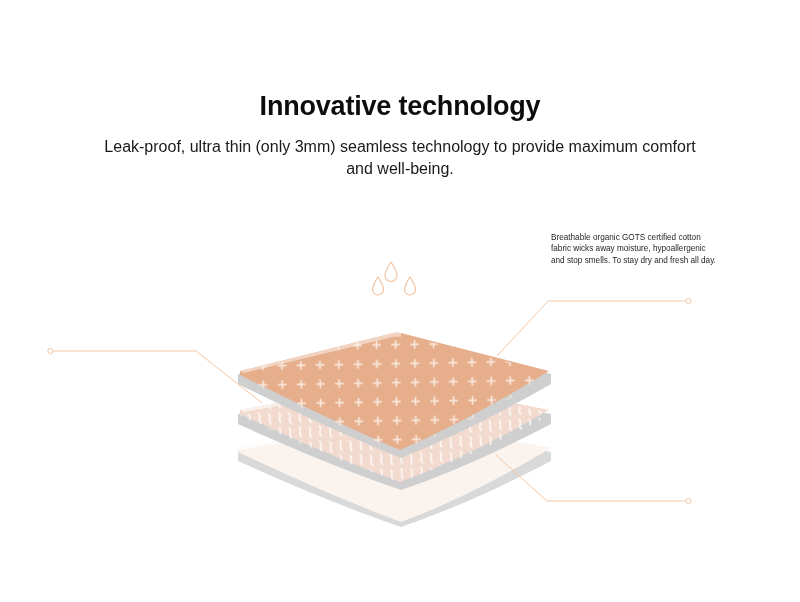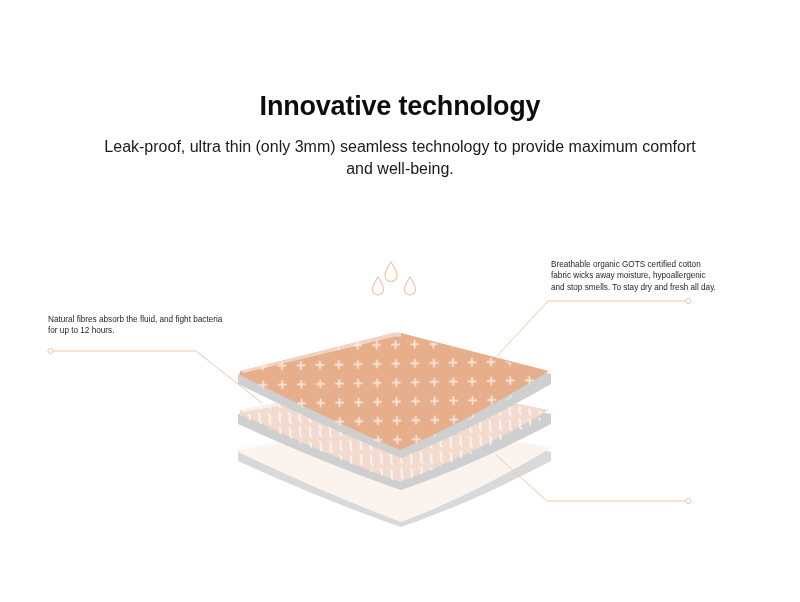--- a/index.html
+++ b/index.html
@@ -51,21 +51,21 @@
 
   .annotation {
     position: absolute;
     font-size: 8.2px;
     line-height: 11.4px;
     color: #1f1f1f;
     font-weight: 400;
   }
   .annotation.top-right {
     left: 551px;
-    top: 259px;
+    top: 232px;
     width: 168px;
   }
   .annotation.left {
     left: 48px;
     top: 314px;
     width: 180px;
   }
   .annotation.bottom-right {
     left: 551px;
     top: 473px;
@@ -162,16 +162,15 @@
       <path d="M53 351 L196 351 L262 403"></path>
       <circle cx="50.5" cy="351" r="2.6" fill="#ffffff"></circle>
 
       <path d="M496 455 L547 501 L686 501"></path>
       <circle cx="688.5" cy="501" r="2.6" fill="#ffffff"></circle>
     </g>
   </svg>
 
   <div class="annotation top-right">Breathable organic GOTS certified cotton fabric wicks away moisture, hypoallergenic and stop smells. To stay dry and fresh all day.</div>
 
-  <div class="annotation left">Natural fibres absorb the fluid, and fight bacteria for up to 12 hours.</div>
 
 
 </div>
 
 </body></html>

